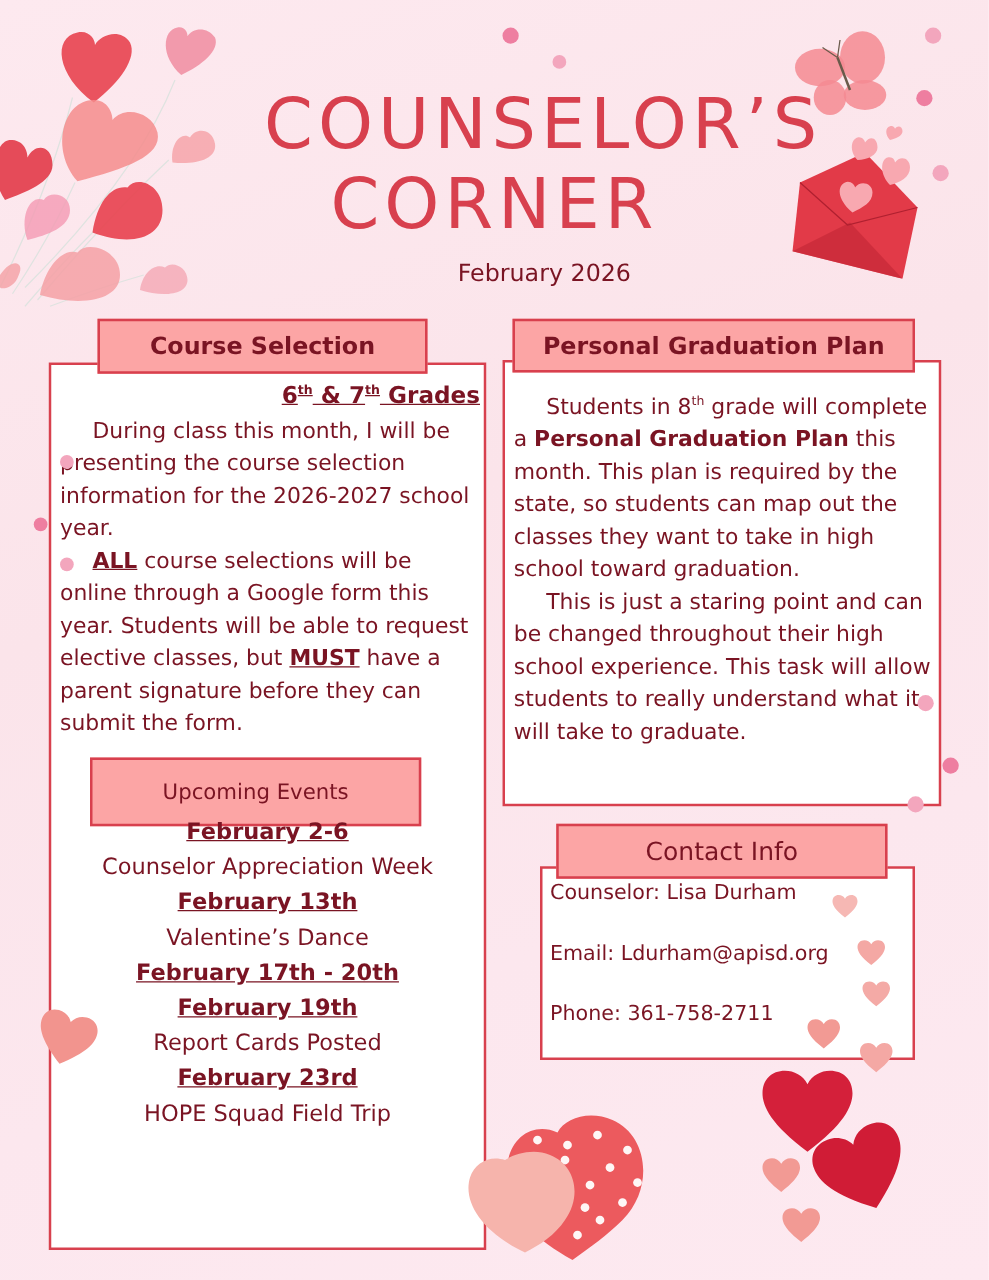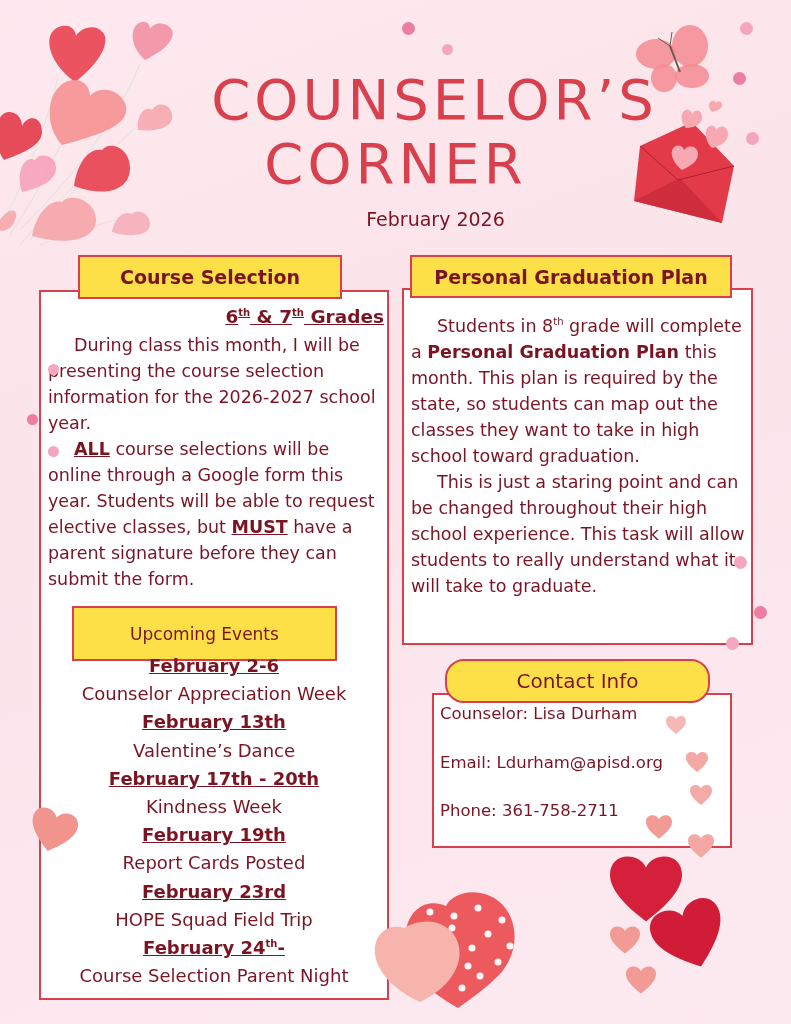--- a/index.html
+++ b/index.html
@@ -14,21 +14,21 @@
       position: absolute; left: 0; width: 791px; text-align: center;
       color: #d8404e; font-family: "DejaVu Sans", sans-serif; font-weight: normal;
       letter-spacing: 4px; line-height: 1;
     }
     .title.l1 { top: 72px; font-size: 56px; padding-left: 39px; }
     .title.l2 { top: 136px; font-size: 56px; }
     .date { position: absolute; top: 208px; left: 0; width: 791px; text-align: center; font-size: 19px; color: #7a1423; padding-left: 40px; }
 
     .box { position: absolute; background: #fff; border: 2px solid #d8404e; box-sizing: border-box; }
     .tab {
-      position: absolute; background: #fde047; border: 2px solid #d8404e; box-sizing: border-box;
+      position: absolute; background: #fca5a5; border: 2px solid #d8404e; box-sizing: border-box;
       text-align: center; color: #7a1423; font-size: 19px;
       display: flex; align-items: center; justify-content: center;
     }
     .tab.bold { font-weight: bold; }
 
     .text { position: absolute; font-size: 17.5px; line-height: 26px; color: #7a1423; }
     .text p { margin: 0; }
     .indent { display: inline-block; width: 26px; }
     .u { text-decoration: underline; }
     b { font-weight: bold; }
@@ -114,53 +114,48 @@
   <div>
     <div class="d">February 2-6 </div>
     <div>Counselor Appreciation Week</div>
   </div>
   <div>
     <div class="d">February 13th</div>
     <div>Valentine’s Dance</div>
   </div>
   <div>
     <div class="d">February 17th - 20th </div>
-    <div>Kindness Week</div>
   </div>
   <div>
     <div class="d">February 19th</div>
     <div>Report Cards Posted</div>
   </div>
   <div>
     <div class="d">February 23rd</div>
     <div>HOPE Squad Field Trip</div>
-  </div>
-  <div>
-    <div class="d"><span>February 24</span><sup>th</sup><span>-</span></div>
-    <div>Course Selection Parent Night</div>
   </div>
 </div>
 
 <div class="box" style="left:402px;top:288px;width:351px;height:357px;"></div>
 <div class="tab bold" style="left:410px;top:255px;width:322px;height:43px;">Personal Graduation Plan</div>
 
 <div class="text" style="left:411px;top:313px;width:340px;">
   <p><span class="indent"></span><span>Students in 8</span><sup>th</sup><span> grade will complete a </span><b>Personal Graduation Plan</b><span> this month.  This plan is required by the state, so students can map out the classes they want to take in high school toward graduation.</span></p>
   <p><span class="indent"></span><span>This is just a staring point and can be changed throughout their high school experience.  This task will allow students to really understand what it will take to graduate.</span></p>
 </div>
 
 <div class="dot" style="left:734px;top:556px;width:13px;height:13px;background:#f3a6bd;"></div>
 <div class="dot" style="left:754px;top:606px;width:13px;height:13px;background:#ee7ea0;"></div>
 <div class="dot" style="left:726px;top:637px;width:13px;height:13px;background:#f3a6bd;"></div>
 <div class="dot" style="left:48px;top:364px;width:11px;height:11px;background:#f3a6bd;"></div>
 <div class="dot" style="left:27px;top:414px;width:11px;height:11px;background:#ee7ea0;"></div>
 <div class="dot" style="left:48px;top:446px;width:11px;height:11px;background:#f3a6bd;"></div>
 
 <div class="box" style="left:432px;top:693px;width:300px;height:155px;"></div>
-<div class="tab" style="left:445px;top:659px;width:265px;height:44px;font-size:20px;border-radius:19px;">Contact Info</div>
+<div class="tab" style="left:445px;top:659px;width:265px;height:44px;font-size:20px;">Contact Info</div>
 <div class="contact">
   <div>Counselor:  Lisa Durham</div>
   <div>Email: Ldurham@apisd.org</div>
   <div>Phone: 361-758-2711</div>
 </div>
 
 <svg class="heart" style="left:666px;top:716px;" width="20" height="18" viewBox="0 0 20 18">
     <path d="M10 18 C2 12 0 8 0 5 C0 2 2 0 5 0 C7 0 9 1 10 3 C11 1 13 0 15 0 C18 0 20 2 20 5 C20 8 18 12 10 18Z" fill="#f6b8b4"></path>
   </svg>
 <svg class="heart" style="left:686px;top:752px;" width="22" height="20" viewBox="0 0 20 18">

